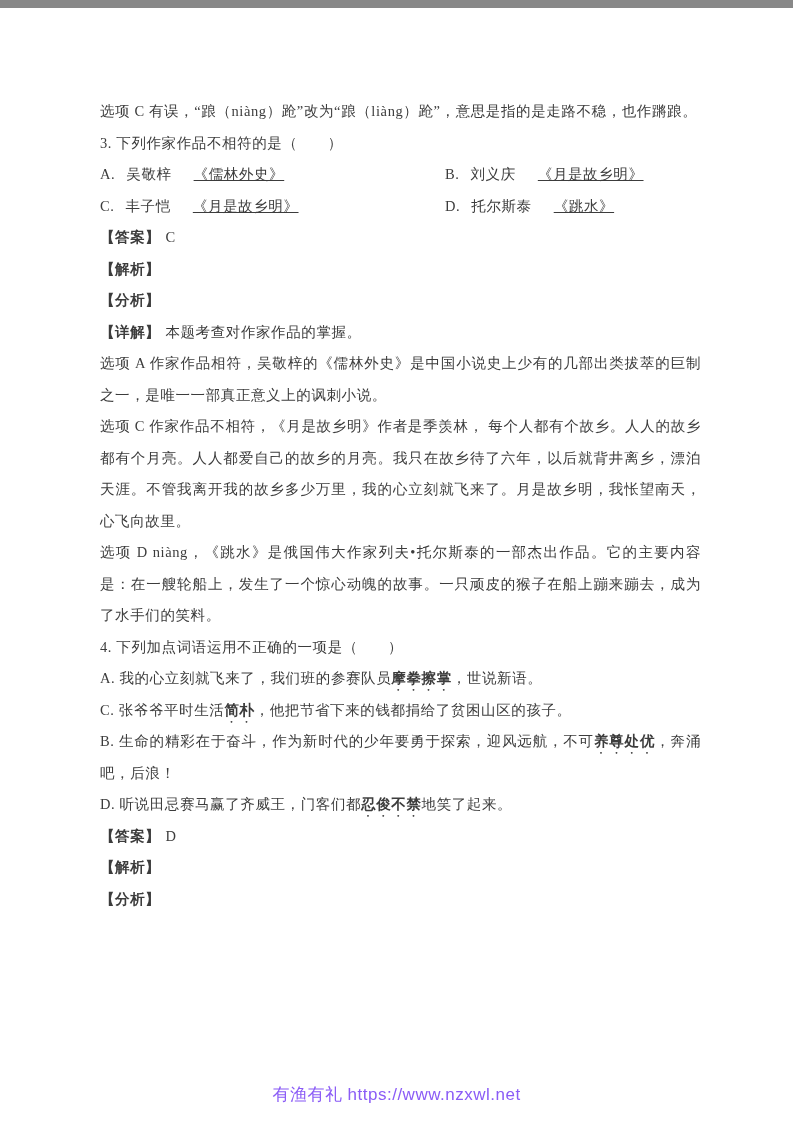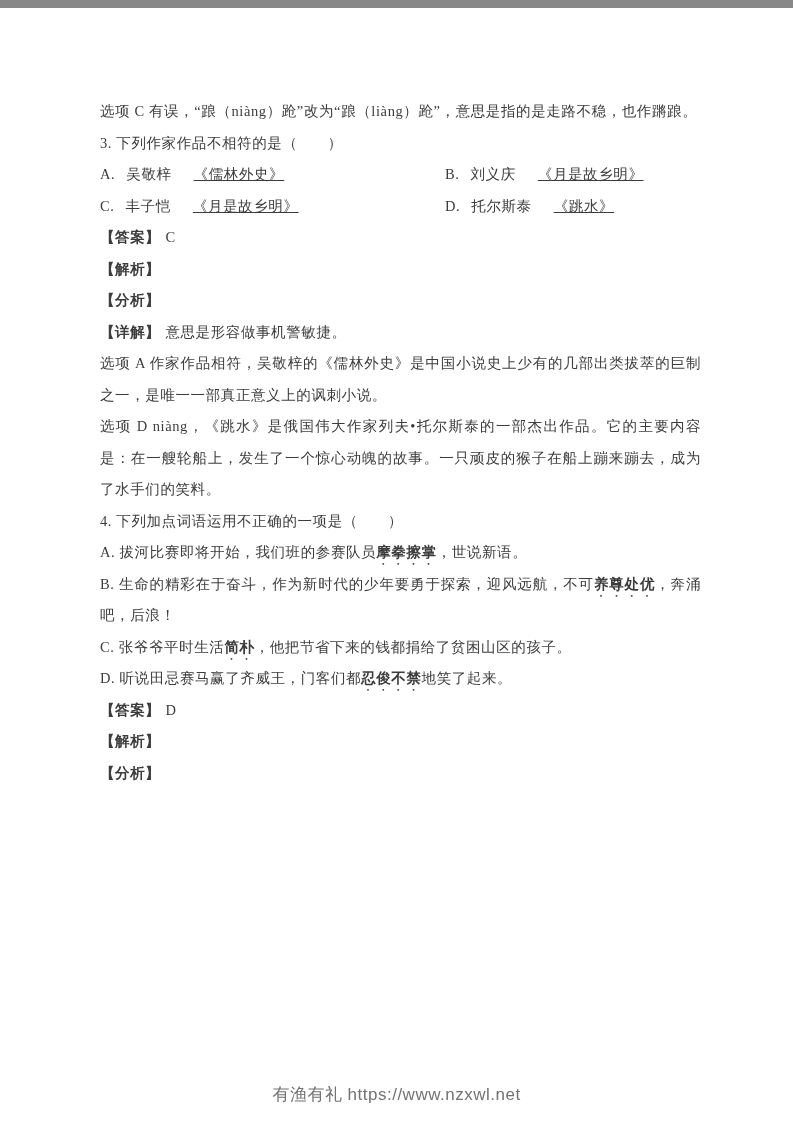--- a/index.html
+++ b/index.html
@@ -37,21 +37,21 @@
   .opt-cell { display: flex; }
   .opt-cell.left { width: 345px; flex: none; }
   .opt-author { margin-left: 11px; }
   .opt-work { margin-left: 22px; text-decoration: underline; }
   .footer {
     position: absolute;
     left: 0;
     right: 0;
     bottom: 24px;
     text-align: center;
-    color: #737373;
+    color: #8b5cf6;
     font-size: 17px;
     letter-spacing: 0.5px;
     font-family: "Liberation Sans", "DejaVu Sans", sans-serif;
   }
 </style>
 </head>
 <body>
 
 <div class="page">
   <div class="content">
@@ -82,29 +82,30 @@
       <div class="opt-cell">
         <span>D.</span>
         <span class="opt-author">托尔斯泰</span>
         <span class="opt-work">《跳水》</span>
       </div>
     </div>
 
     <p><span class="label-bold">【答案】</span><span class="answer-letter">C</span></p>
     <p class="label-bold">【解析】</p>
     <p class="label-bold">【分析】</p>
-    <p><span class="label-bold">【详解】</span><span class="answer-letter">意思是形容做事机警敏捷。</span></p>
+    <p><span class="label-bold">【详解】</span><span class="answer-letter">本题考查对作家作品的掌握。</span></p>
 
     <p>选项 A 作家作品相符，吴敬梓的《儒林外史》是中国小说史上少有的几部出类拔萃的巨制之一，是唯一一部真正意义上的讽刺小说。</p>
+    <p>选项 C 作家作品不相符，《月是故乡明》作者是季羡林， 每个人都有个故乡。人人的故乡都有个月亮。人人都爱自己的故乡的月亮。我只在故乡待了六年，以后就背井离乡，漂泊天涯。不管我离开我的故乡多少万里，我的心立刻就飞来了。月是故乡明，我怅望南天，心飞向故里。</p>
     <p>选项 D niàng，《跳水》是俄国伟大作家列夫•托尔斯泰的一部杰出作品。它的主要内容是：在一艘轮船上，发生了一个惊心动魄的故事。一只顽皮的猴子在船上蹦来蹦去，成为了水手们的笑料。</p>
 
     <p>4. 下列加点词语运用不正确的一项是（　　）</p>
-    <p><span>A. 拔河比赛即将开始，我们班的参赛队员</span><span class="em-dot">摩拳擦掌</span><span>，世说新语。</span></p>
+    <p><span>A. 我的心立刻就飞来了，我们班的参赛队员</span><span class="em-dot">摩拳擦掌</span><span>，世说新语。</span></p>
+    <p><span>C. 张爷爷平时生活</span><span class="em-dot">简朴</span><span>，他把节省下来的钱都捐给了贫困山区的孩子。</span></p>
     <p><span>B. 生命的精彩在于奋斗，作为新时代的少年要勇于探索，迎风远航，不可</span><span class="em-dot">养尊处优</span><span>，奔涌吧，后浪！</span></p>
-    <p><span>C. 张爷爷平时生活</span><span class="em-dot">简朴</span><span>，他把节省下来的钱都捐给了贫困山区的孩子。</span></p>
     <p><span>D. 听说田忌赛马赢了齐威王，门客们都</span><span class="em-dot">忍俊不禁</span><span>地笑了起来。</span></p>
 
     <p><span class="label-bold">【答案】</span><span class="answer-letter">D</span></p>
     <p class="label-bold">【解析】</p>
     <p class="label-bold">【分析】</p>
 
   </div>
 
   <div class="footer">有渔有礼 https://www.nzxwl.net</div>
 </div>

